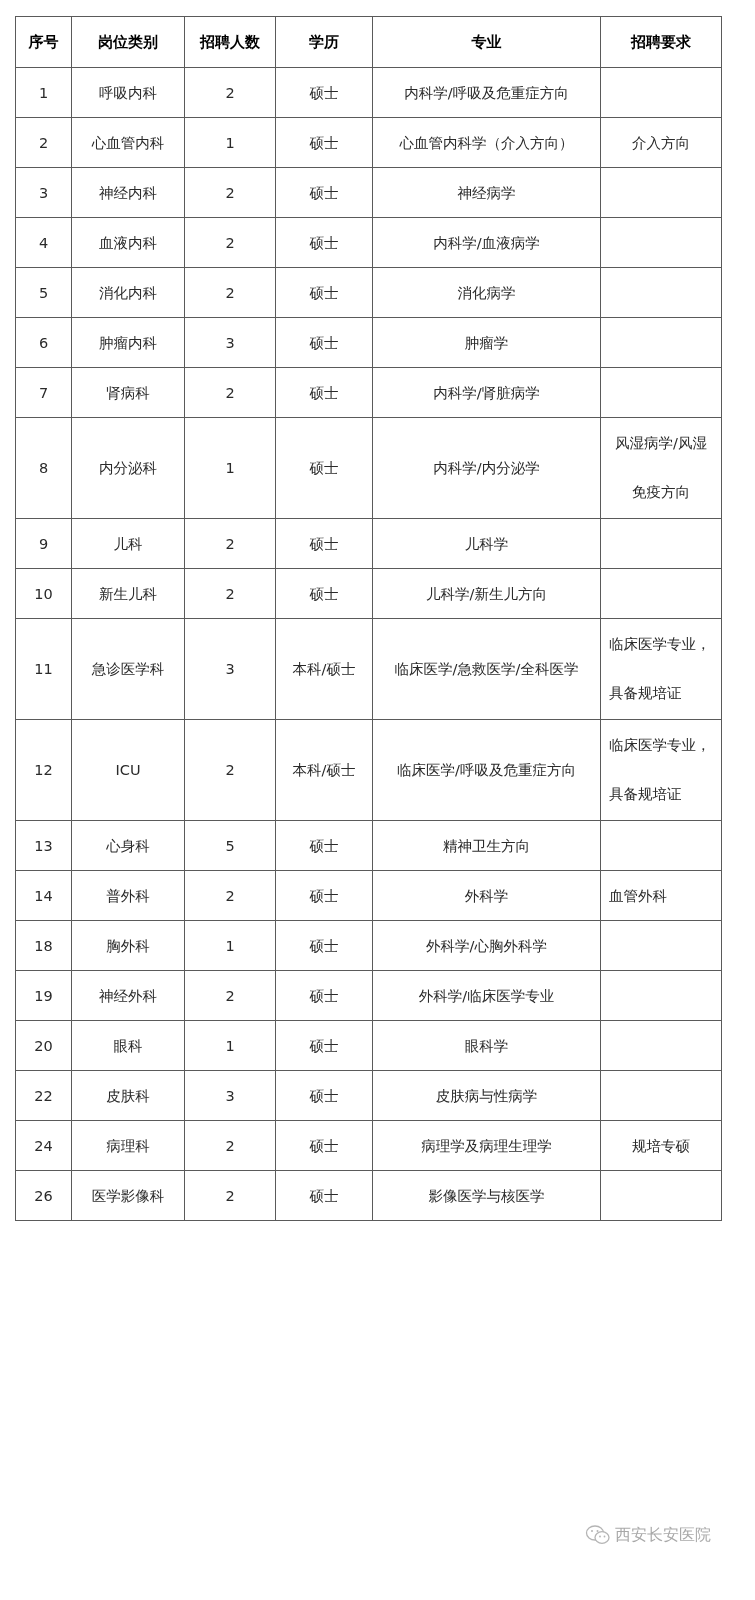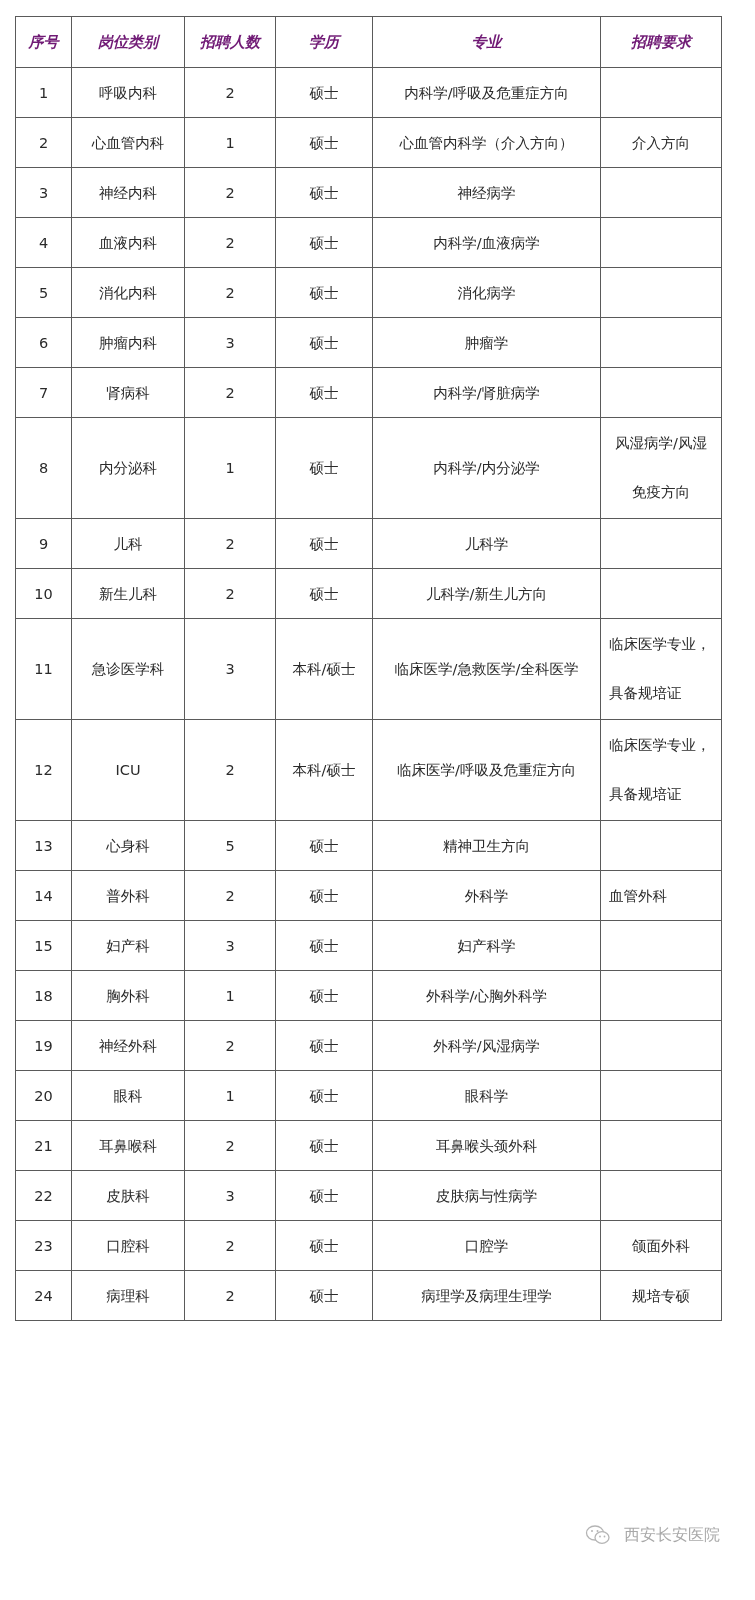--- a/index.html
+++ b/index.html
@@ -32,43 +32,42 @@
     vertical-align: middle;
     padding: 0 4px;
     font-size: 14.5px;
     line-height: 20px;
     color: #2a2a2a;
   }
   th {
     font-weight: bold;
     height: 50px;
     font-size: 15px;
-    color: #701a75;
-    font-style: italic;
+    color: #000000;
   }
   td { height: 49px; }
   tr.tall td { height: 100px; }
   td.req-left { text-align: left; padding-left: 8px; }
   td.req-multi { line-height: 49px; }
   td.req-multi span { display: block; }
 
   col.c1 { width: 56px; }
   col.c2 { width: 113px; }
   col.c3 { width: 91px; }
   col.c4 { width: 97px; }
   col.c5 { width: 228px; }
   col.c6 { width: 121px; }
 
   .watermark {
     position: absolute;
     left: 585px;
     top: 1524px;
     display: flex;
     align-items: center;
-    gap: 13px;
+    gap: 4px;
     color: #9a9a9a;
     font-size: 16px;
     opacity: 0.85;
     text-shadow: 0 0 1px #ffffff;
   }
   .watermark svg { display: block; }
 </style>
 </head>
 <body>
 
@@ -208,82 +207,66 @@
         </tr>
         <tr>
           <td>14</td>
           <td>普外科</td>
           <td>2</td>
           <td>硕士</td>
           <td>外科学</td>
           <td class="req-left"><span>血管外科</span></td>
         </tr>
         <tr>
-          <td>15</td>
-          <td>妇产科</td>
-          <td>3</td>
-          <td>硕士</td>
-          <td>妇产科学</td>
-          <td></td>
-        </tr>
-        <tr>
           <td>18</td>
           <td>胸外科</td>
           <td>1</td>
           <td>硕士</td>
           <td>外科学/心胸外科学</td>
           <td></td>
         </tr>
         <tr>
           <td>19</td>
           <td>神经外科</td>
           <td>2</td>
           <td>硕士</td>
-          <td>外科学/风湿病学</td>
+          <td>外科学/临床医学专业</td>
           <td></td>
         </tr>
         <tr>
           <td>20</td>
           <td>眼科</td>
           <td>1</td>
           <td>硕士</td>
           <td>眼科学</td>
           <td></td>
         </tr>
         <tr>
-          <td>21</td>
-          <td>耳鼻喉科</td>
-          <td>2</td>
-          <td>硕士</td>
-          <td>耳鼻喉头颈外科</td>
-          <td></td>
-        </tr>
-        <tr>
           <td>22</td>
           <td>皮肤科</td>
           <td>3</td>
           <td>硕士</td>
           <td>皮肤病与性病学</td>
           <td></td>
         </tr>
         <tr>
-          <td>23</td>
-          <td>口腔科</td>
-          <td>2</td>
-          <td>硕士</td>
-          <td>口腔学</td>
-          <td><span>颌面外科</span></td>
-        </tr>
-        <tr>
           <td>24</td>
           <td>病理科</td>
           <td>2</td>
           <td>硕士</td>
           <td>病理学及病理生理学</td>
           <td><span>规培专硕</span></td>
+        </tr>
+        <tr>
+          <td>26</td>
+          <td>医学影像科</td>
+          <td>2</td>
+          <td>硕士</td>
+          <td>影像医学与核医学</td>
+          <td></td>
         </tr>
       </tbody>
   </table>
 </div>
 
 <div class="watermark">
   <span>
     <svg width="26" height="22" viewBox="0 0 26 22">
       <ellipse cx="10" cy="9" rx="8.5" ry="7" fill="none" stroke="#a8a8a8" stroke-width="1.3"></ellipse>
       <ellipse cx="17" cy="13.5" rx="7" ry="5.8" fill="#ffffff" stroke="#a8a8a8" stroke-width="1.3"></ellipse>

